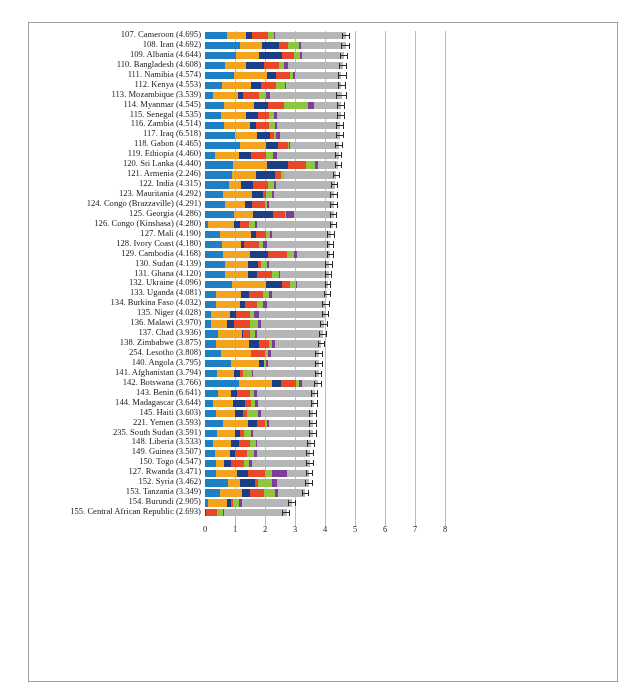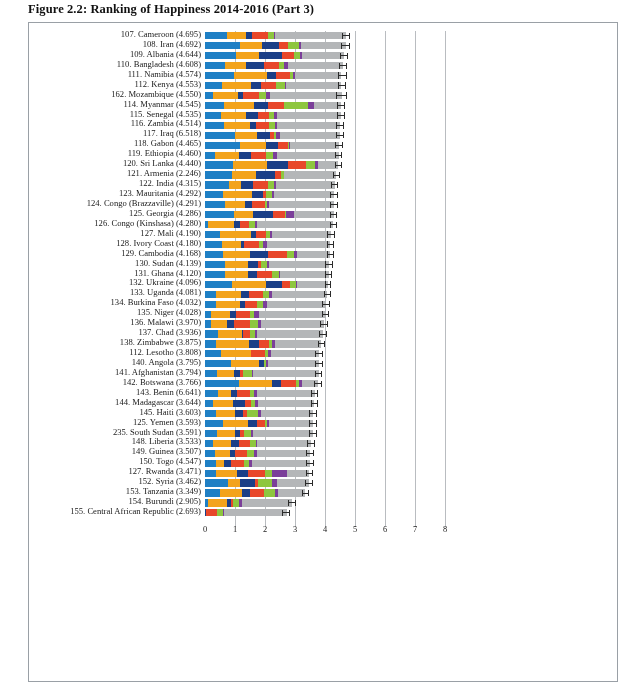--- a/index.html
+++ b/index.html
@@ -122,21 +122,20 @@
     font-family: "Liberation Serif", serif;
     font-size: 8.4px;
     color: #1a1a1a;
   }
 </style>
 </head>
 <body>
 
 <div id="page">
 
-  <div id="figure-title">Figure 2.2: Ranking of Happiness 2014-2016 (Part 3)</div>
 
   <div id="chart-frame">
 
     <div id="plot-area" style="height: 497.55px;">
         <div class="gridline" style="left: 30px; height: 495.55px;"></div>
         <div class="gridline" style="left: 60px; height: 495.55px;"></div>
         <div class="gridline" style="left: 90px; height: 495.55px;"></div>
         <div class="gridline" style="left: 120px; height: 495.55px;"></div>
         <div class="gridline" style="left: 150px; height: 495.55px;"></div>
         <div class="gridline" style="left: 180px; height: 495.55px;"></div>
@@ -193,21 +192,21 @@
         <div class="row">
           <div class="row-label">112. Kenya (4.553)</div>
           <div class="bar-wrap"><span class="seg" style="width: 16.8px; background: rgb(31, 127, 196);"></span><span class="seg" style="width: 28.8px; background: rgb(243, 163, 28);"></span><span class="seg" style="width: 10.2px; background: rgb(27, 63, 135);"></span><span class="seg" style="width: 15px; background: rgb(232, 71, 42);"></span><span class="seg" style="width: 9.3px; background: rgb(142, 198, 63);"></span><span class="seg" style="width: 0.9px; background: rgb(123, 63, 153);"></span><span class="seg" style="width: 55.5px; background: rgb(180, 182, 184);"></span></div>
           <div class="whisker" style="left: 308.6px; width: 8.1px;">
             <div class="line"></div>
             <div class="cap left"></div>
             <div class="cap right"></div>
           </div>
         </div>
         <div class="row">
-          <div class="row-label">162. Mozambique (4.550)</div>
+          <div class="row-label">113. Mozambique (3.539)</div>
           <div class="bar-wrap"><span class="seg" style="width: 7.5px; background: rgb(31, 127, 196);"></span><span class="seg" style="width: 25.5px; background: rgb(243, 163, 28);"></span><span class="seg" style="width: 4.5px; background: rgb(27, 63, 135);"></span><span class="seg" style="width: 16.2px; background: rgb(232, 71, 42);"></span><span class="seg" style="width: 7.5px; background: rgb(142, 198, 63);"></span><span class="seg" style="width: 3.6px; background: rgb(123, 63, 153);"></span><span class="seg" style="width: 72px; background: rgb(180, 182, 184);"></span></div>
           <div class="whisker" style="left: 307.4px; width: 10.2px;">
             <div class="line"></div>
             <div class="cap left"></div>
             <div class="cap right"></div>
           </div>
         </div>
         <div class="row">
           <div class="row-label">114. Myanmar (4.545)</div>
           <div class="bar-wrap"><span class="seg" style="width: 18.9px; background: rgb(31, 127, 196);"></span><span class="seg" style="width: 30px; background: rgb(243, 163, 28);"></span><span class="seg" style="width: 14.4px; background: rgb(27, 63, 135);"></span><span class="seg" style="width: 16.2px; background: rgb(232, 71, 42);"></span><span class="seg" style="width: 24px; background: rgb(142, 198, 63);"></span><span class="seg" style="width: 5.1px; background: rgb(123, 63, 153);"></span><span class="seg" style="width: 27.6px; background: rgb(180, 182, 184);"></span></div>
@@ -427,21 +426,21 @@
         <div class="row">
           <div class="row-label">138. Zimbabwe (3.875)</div>
           <div class="bar-wrap"><span class="seg" style="width: 11.4px; background: rgb(31, 127, 196);"></span><span class="seg" style="width: 32.4px; background: rgb(243, 163, 28);"></span><span class="seg" style="width: 10.2px; background: rgb(27, 63, 135);"></span><span class="seg" style="width: 10.5px; background: rgb(232, 71, 42);"></span><span class="seg" style="width: 3px; background: rgb(142, 198, 63);"></span><span class="seg" style="width: 2.4px; background: rgb(123, 63, 153);"></span><span class="seg" style="width: 46.5px; background: rgb(180, 182, 184);"></span></div>
           <div class="whisker" style="left: 288.5px; width: 7.5px;">
             <div class="line"></div>
             <div class="cap left"></div>
             <div class="cap right"></div>
           </div>
         </div>
         <div class="row">
-          <div class="row-label">112. Lesotho (3.808)</div>
+          <div class="row-label">254. Lesotho (3.808)</div>
           <div class="bar-wrap"><span class="seg" style="width: 15.6px; background: rgb(31, 127, 196);"></span><span class="seg" style="width: 30.6px; background: rgb(243, 163, 28);"></span><span class="seg" style="width: 13.5px; background: rgb(232, 71, 42);"></span><span class="seg" style="width: 3.6px; background: rgb(142, 198, 63);"></span><span class="seg" style="width: 2.7px; background: rgb(123, 63, 153);"></span><span class="seg" style="width: 48.3px; background: rgb(180, 182, 184);"></span></div>
           <div class="whisker" style="left: 286.4px; width: 7.8px;">
             <div class="line"></div>
             <div class="cap left"></div>
             <div class="cap right"></div>
           </div>
         </div>
         <div class="row">
           <div class="row-label">140. Angola (3.795)</div>
           <div class="bar-wrap"><span class="seg" style="width: 25.8px; background: rgb(31, 127, 196);"></span><span class="seg" style="width: 27.9px; background: rgb(243, 163, 28);"></span><span class="seg" style="width: 5.1px; background: rgb(27, 63, 135);"></span><span class="seg" style="width: 2.4px; background: rgb(142, 198, 63);"></span><span class="seg" style="width: 2.1px; background: rgb(123, 63, 153);"></span><span class="seg" style="width: 50.4px; background: rgb(180, 182, 184);"></span></div>
@@ -490,21 +489,21 @@
         <div class="row">
           <div class="row-label">145. Haiti (3.603)</div>
           <div class="bar-wrap"><span class="seg" style="width: 11.1px; background: rgb(31, 127, 196);"></span><span class="seg" style="width: 18.6px; background: rgb(243, 163, 28);"></span><span class="seg" style="width: 8.4px; background: rgb(27, 63, 135);"></span><span class="seg" style="width: 3.6px; background: rgb(232, 71, 42);"></span><span class="seg" style="width: 11.4px; background: rgb(142, 198, 63);"></span><span class="seg" style="width: 3px; background: rgb(123, 63, 153);"></span><span class="seg" style="width: 52.2px; background: rgb(180, 182, 184);"></span></div>
           <div class="whisker" style="left: 280.1px; width: 8.1px;">
             <div class="line"></div>
             <div class="cap left"></div>
             <div class="cap right"></div>
           </div>
         </div>
         <div class="row">
-          <div class="row-label">125. Yemen (3.593)</div>
+          <div class="row-label">221. Yemen (3.593)</div>
           <div class="bar-wrap"><span class="seg" style="width: 17.7px; background: rgb(31, 127, 196);"></span><span class="seg" style="width: 25.5px; background: rgb(243, 163, 28);"></span><span class="seg" style="width: 9px; background: rgb(27, 63, 135);"></span><span class="seg" style="width: 7.5px; background: rgb(232, 71, 42);"></span><span class="seg" style="width: 2.4px; background: rgb(142, 198, 63);"></span><span class="seg" style="width: 2.1px; background: rgb(123, 63, 153);"></span><span class="seg" style="width: 43.5px; background: rgb(180, 182, 184);"></span></div>
           <div class="whisker" style="left: 280.1px; width: 7.5px;">
             <div class="line"></div>
             <div class="cap left"></div>
             <div class="cap right"></div>
           </div>
         </div>
         <div class="row">
           <div class="row-label">235. South Sudan (3.591)</div>
           <div class="bar-wrap"><span class="seg" style="width: 12px; background: rgb(31, 127, 196);"></span><span class="seg" style="width: 18px; background: rgb(243, 163, 28);"></span><span class="seg" style="width: 4.8px; background: rgb(27, 63, 135);"></span><span class="seg" style="width: 4.2px; background: rgb(232, 71, 42);"></span><span class="seg" style="width: 7.2px; background: rgb(142, 198, 63);"></span><span class="seg" style="width: 2.1px; background: rgb(123, 63, 153);"></span><span class="seg" style="width: 60px; background: rgb(180, 182, 184);"></span></div>

